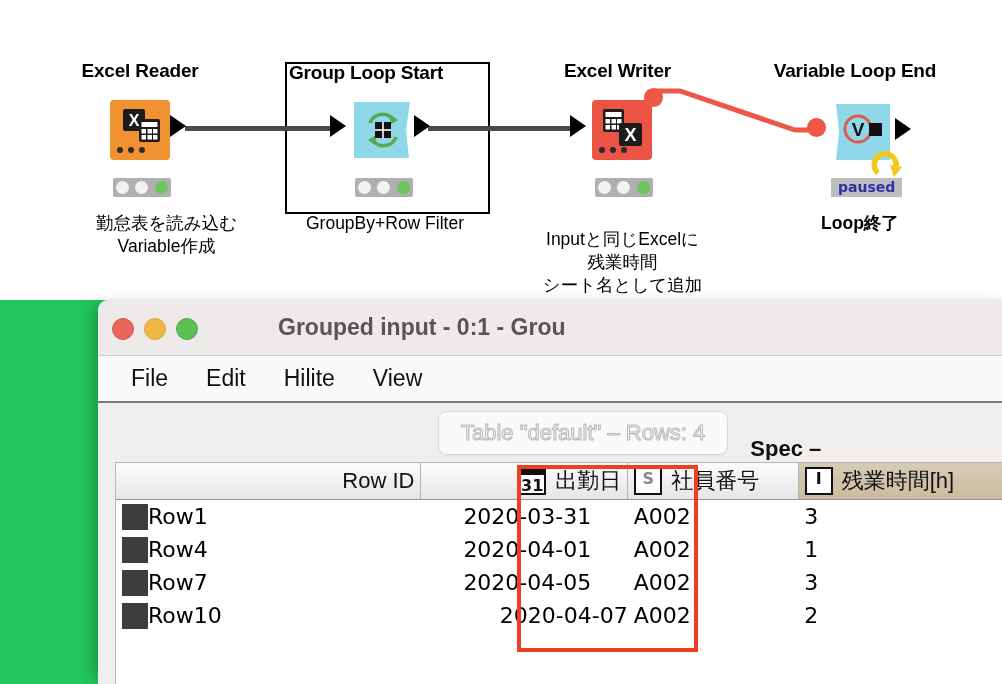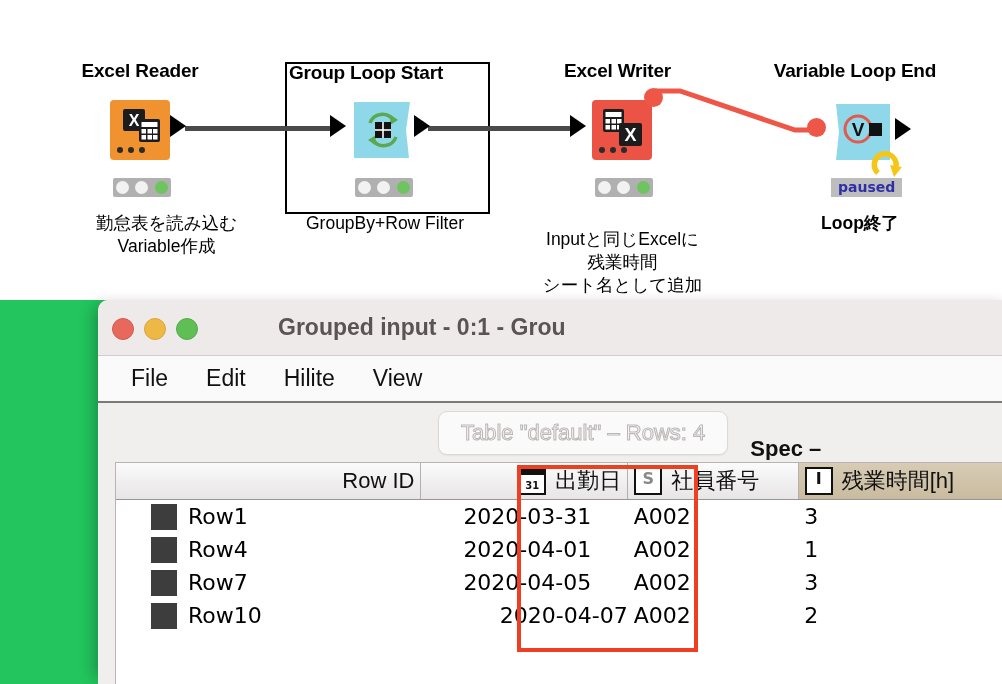--- a/index.html
+++ b/index.html
@@ -136,34 +136,34 @@
     border-right:1px solid #9b8f78;
   }
   table#grid th .hcell { display:flex; align-items:center; justify-content:flex-end; gap:9px; }
   table#grid th .hcell.left { justify-content:flex-start; }
   table#grid td {
     height:33px; font-size:22px; color:#000; padding:0 0 0 6px;
     white-space:nowrap; background:#fff; border:none;
     font-family:"DejaVu Sans", sans-serif;
   }
   td.rowid-cell { padding-left:0; }
-  .rowid-inner { display:flex; align-items:center; gap:11px;margin-left:29px; }
+  .rowid-inner { display:flex; align-items:center; gap:0; }
   .rowswatch { display:block; width:26px; height:26px; background:#3d3d3d; flex:0 0 auto; }
 
   
   .tyicon {
     display:inline-block; width:24px; height:24px; border:2px solid #111;
     background:#fff; position:relative; flex:0 0 auto;
     font-family:"DejaVu Sans", sans-serif;
   }
   .tyicon.cal::before {
     content:""; position:absolute; left:0; top:0; right:0; height:6px; background:#111;
   }
   .tyicon.cal span {
-    position:absolute; left:0; right:0; bottom:0px; font-size:10px; font-weight:bold;
+    position:absolute; left:0; right:0; bottom:0px; font-size:16px; font-weight:bold;
     text-align:center; color:#111; line-height:14px;
   }
   .tyicon.str span {
     position:absolute; left:0; right:0; top:0; bottom:0; font-size:16px; font-weight:bold;
     text-align:center; line-height:20px; color:#888;
   }
   .tyicon.int span {
     position:absolute; left:0; right:0; top:0; bottom:0; font-size:16px; font-weight:bold;
     text-align:center; line-height:20px; color:#111;
   }

